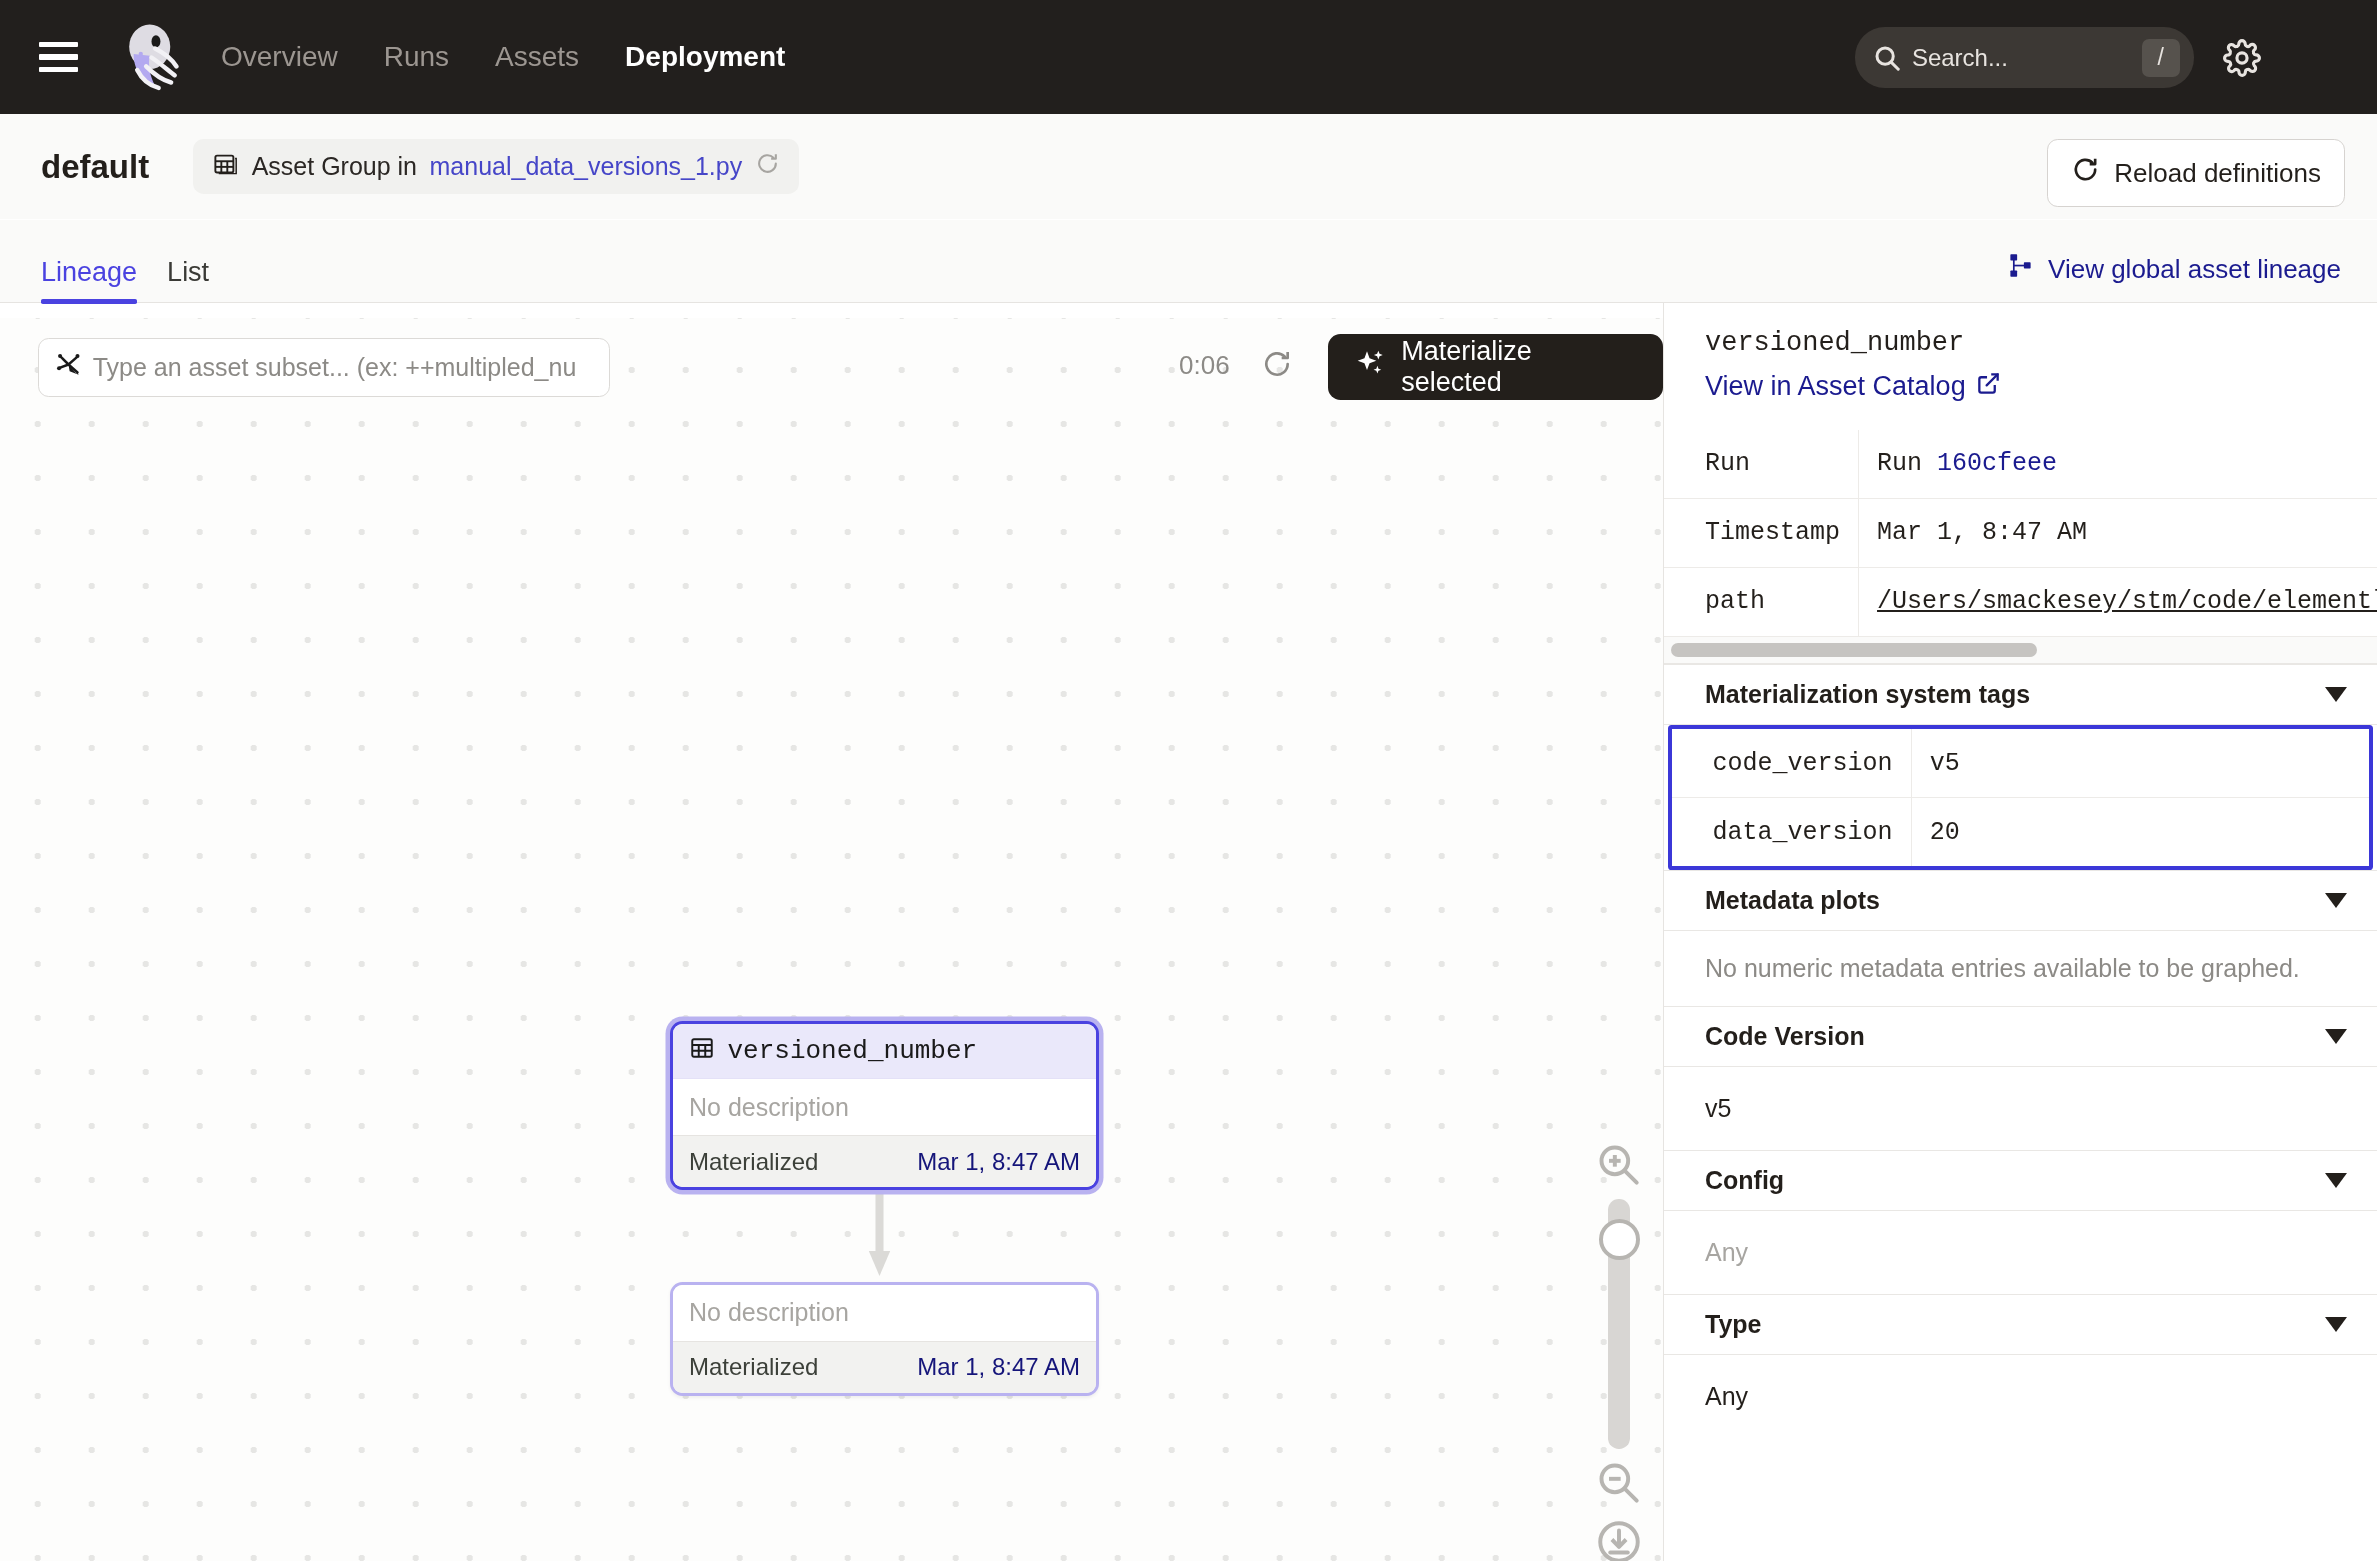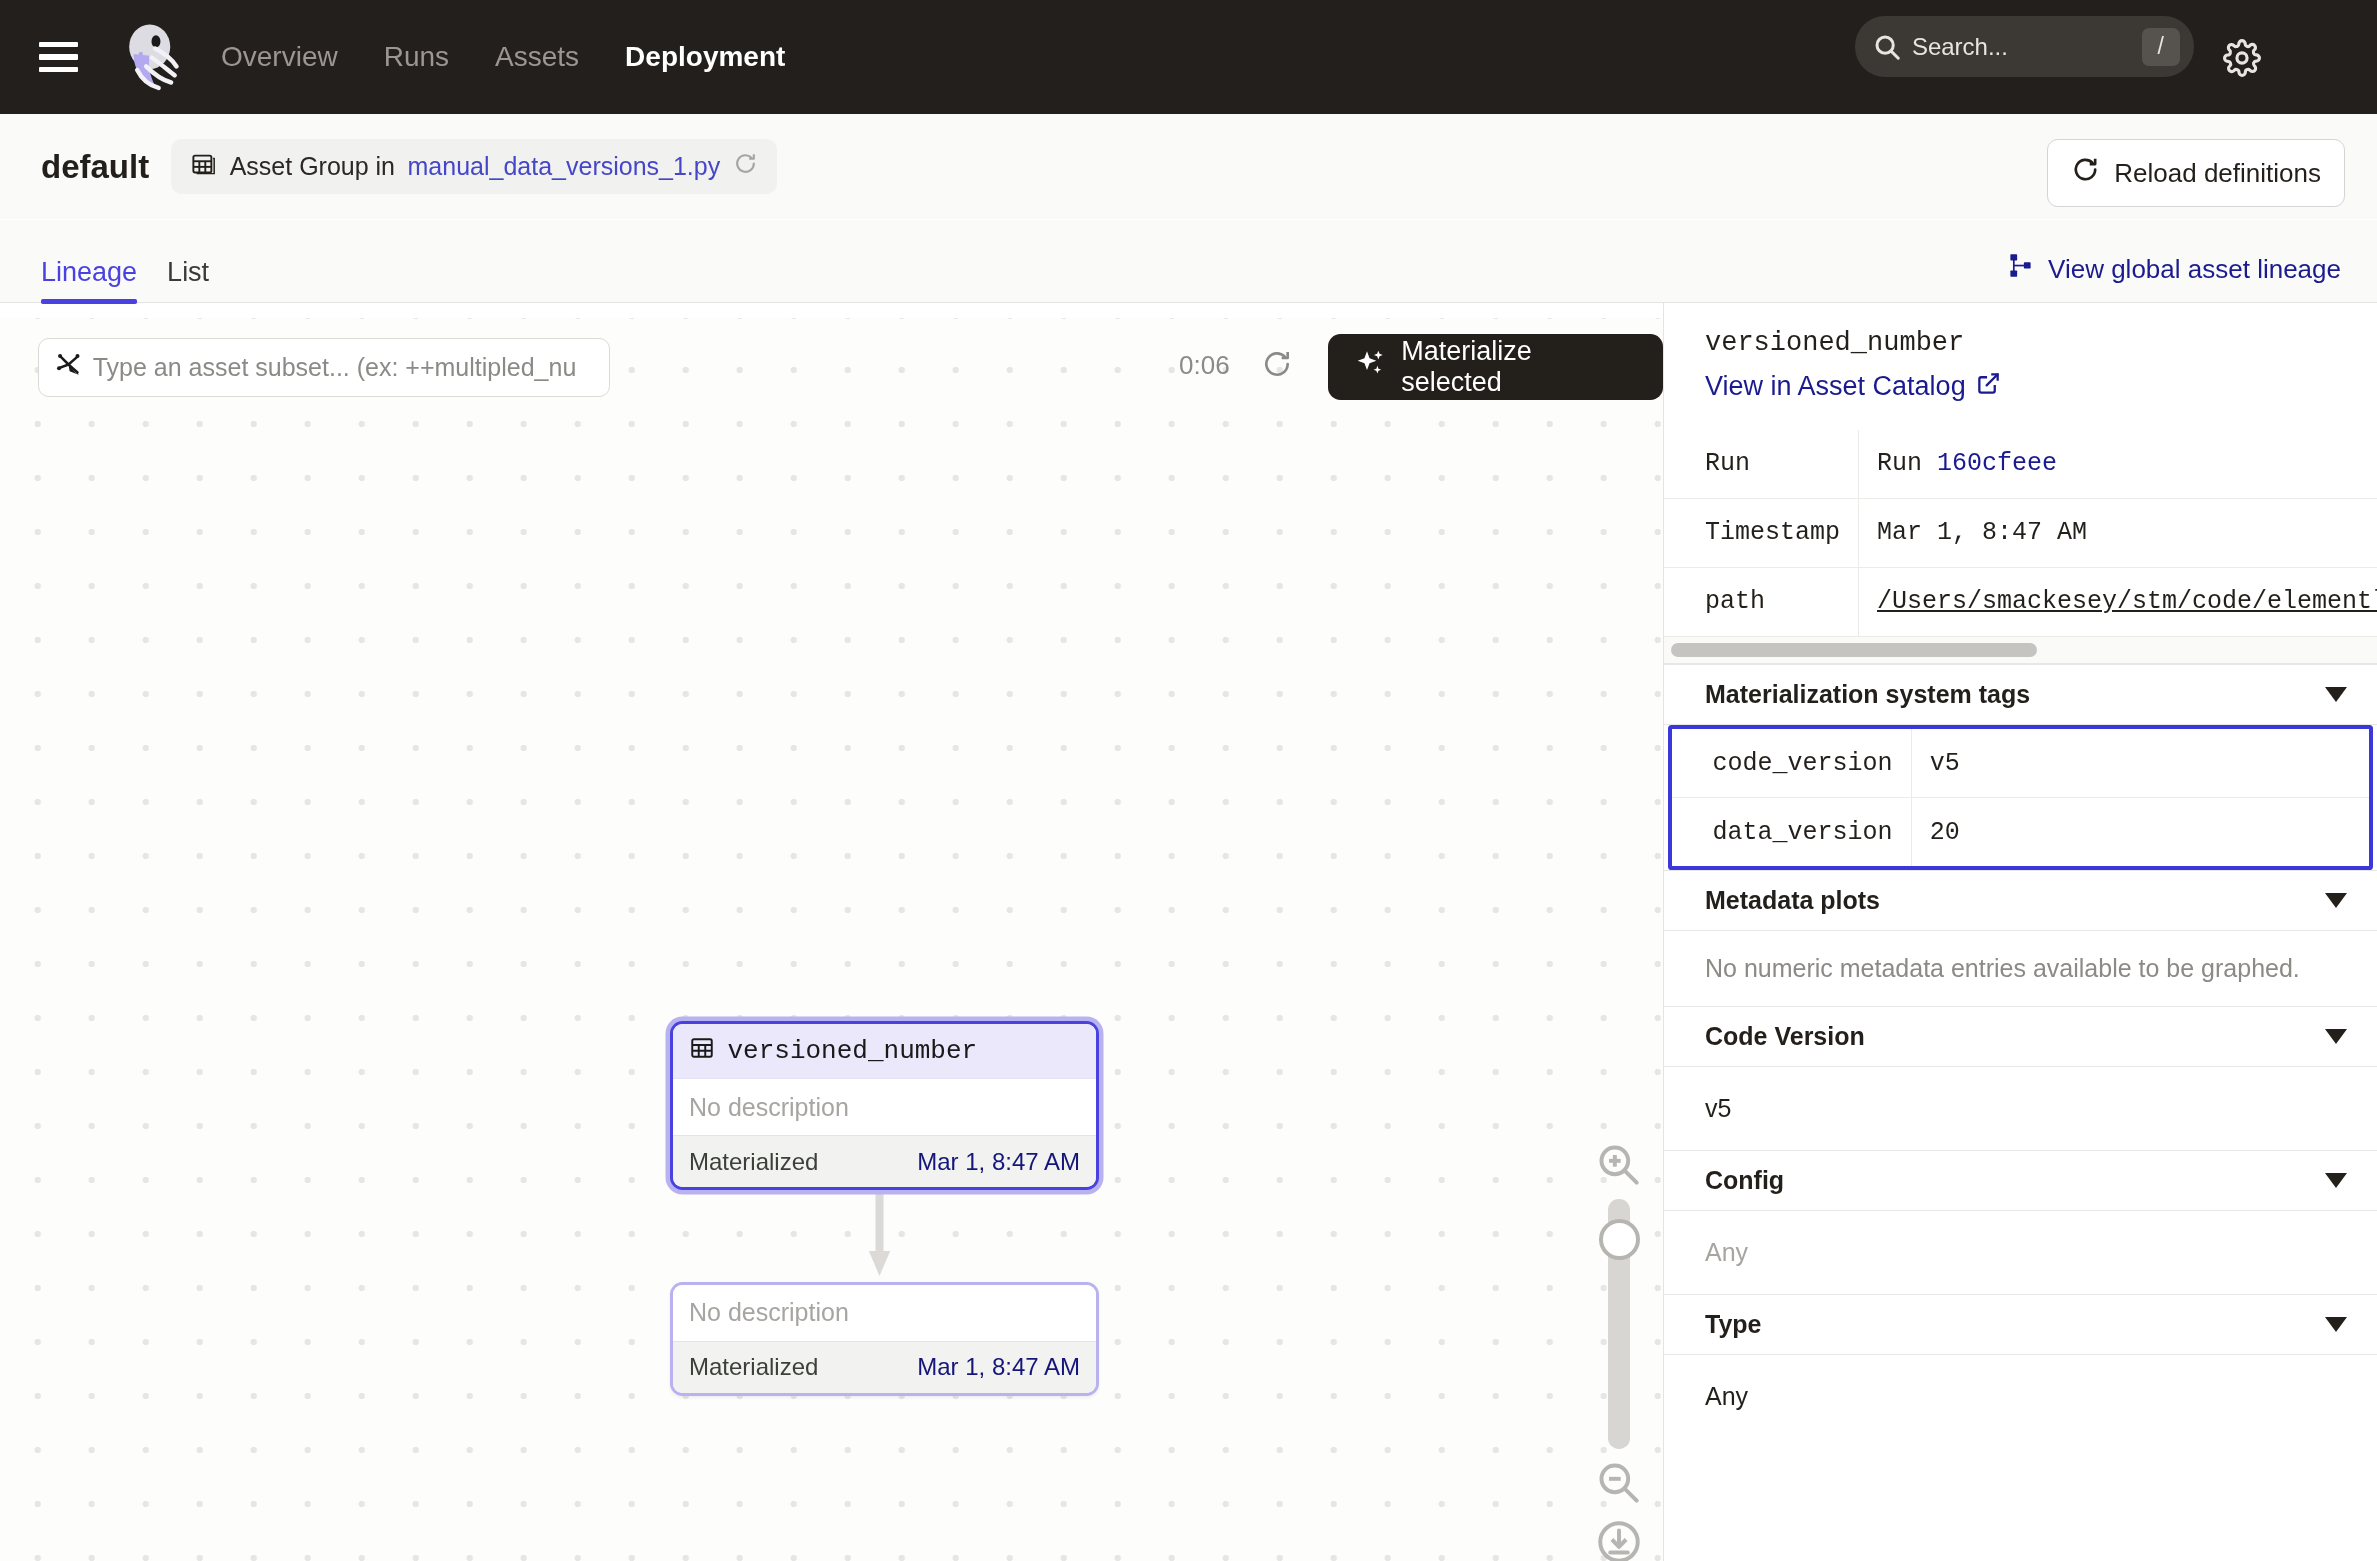--- a/index.html
+++ b/index.html
@@ -18,37 +18,37 @@
     display: flex; align-items: center;
   }
   .hamburger { margin-left: 39px; width: 39px; height: 30px;
     display: flex; flex-direction: column; justify-content: space-between; cursor: pointer; }
   .hamburger i { display:block; height: 5.4px; background: #ffffff; border-radius: 0.9px; }
   #logo { margin-left: 36px; width: 75px; height: 75px; position: relative; }
   .nav-links { display: flex; align-items: center; margin-left: 32px; gap: 46px; }
   .nav-link { font-size: 28px; color: #9C9691; cursor: pointer; white-space: nowrap; }
   .nav-link.active { color: #ffffff; font-weight: bold; }
   #search-box {
-    position: absolute; right: 183px; top: 16px; width: 339px; height: 61px;
+    position: absolute; right: 183px; top: 27px; width: 339px; height: 61px;
     background: #3C3834; border-radius: 30px;
     display: flex; align-items: center; cursor: text;
   }
   #search-box .mag { margin-left: 12.5px; width: 39px; height: 39px;
     display:flex; align-items:center; justify-content:center; }
   #search-ph { color: #E8E4E0; font-size: 24px; margin-left: 5.4px; flex: 1; }
   .slash-key { width: 38px; height: 38px; background: #56524D; border-radius: 7.1px;
     color: #E8E4E0; font-size: 23px; display:flex; align-items:center;
     justify-content:center; margin-right: 14.3px; }
   #gear-btn { position: absolute; right: 116px; top: 39px; width: 38px; height: 38px; cursor: pointer; }
 
   
   #page-header {
     position: absolute; top: 114px; left: 0; width: 2377px; height: 105px;
     background: #FAFAF9; border-bottom: 0px;
-    display: flex; align-items: center;
+    display: flex; align-items: center; gap: 22px;
   }
   #page-title { margin-left: 41px; font-size: 33px; font-weight: bold; color: #231F1B; }
   #breadcrumb-chip {
     margin-left: 21.4px; height: 55px; padding: 0 19.6px; border-radius: 10.7px;
     background: #F1F1EF; display: flex; align-items: center; gap: 12.5px;
     font-size: 25px; color: #2B2724; cursor: pointer;
   }
   #breadcrumb-chip a { color: #4646C8; text-decoration: none; }
   #reload-btn {
     position: absolute; right: 32px; top: 25px; height: 68px; padding: 0 23px;

